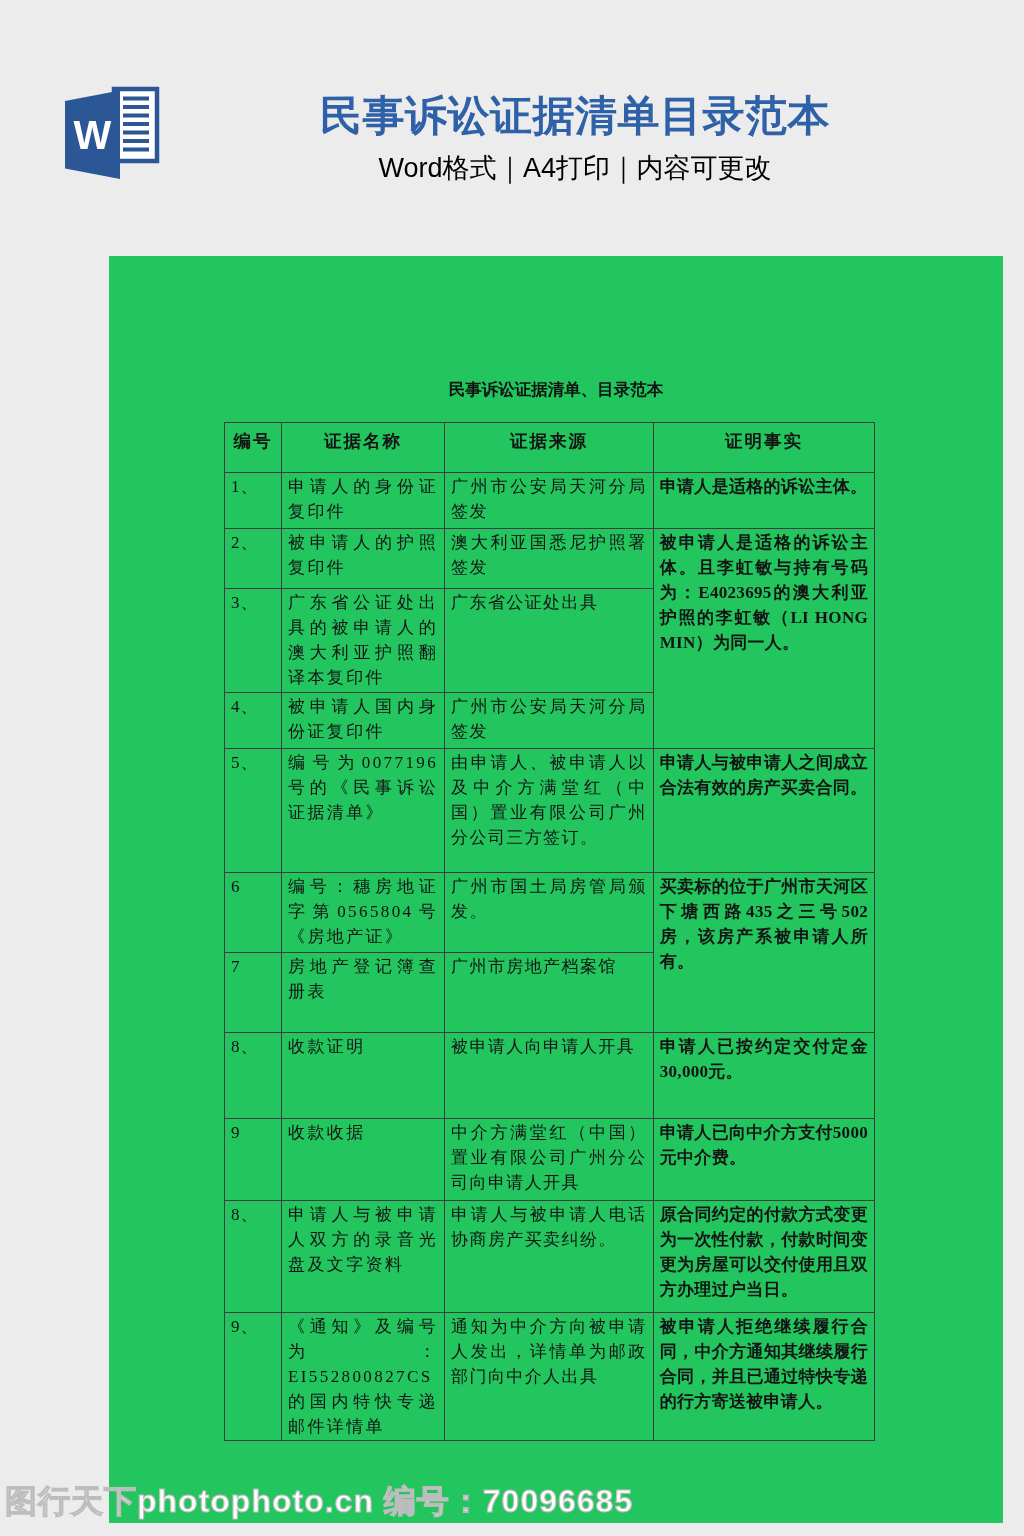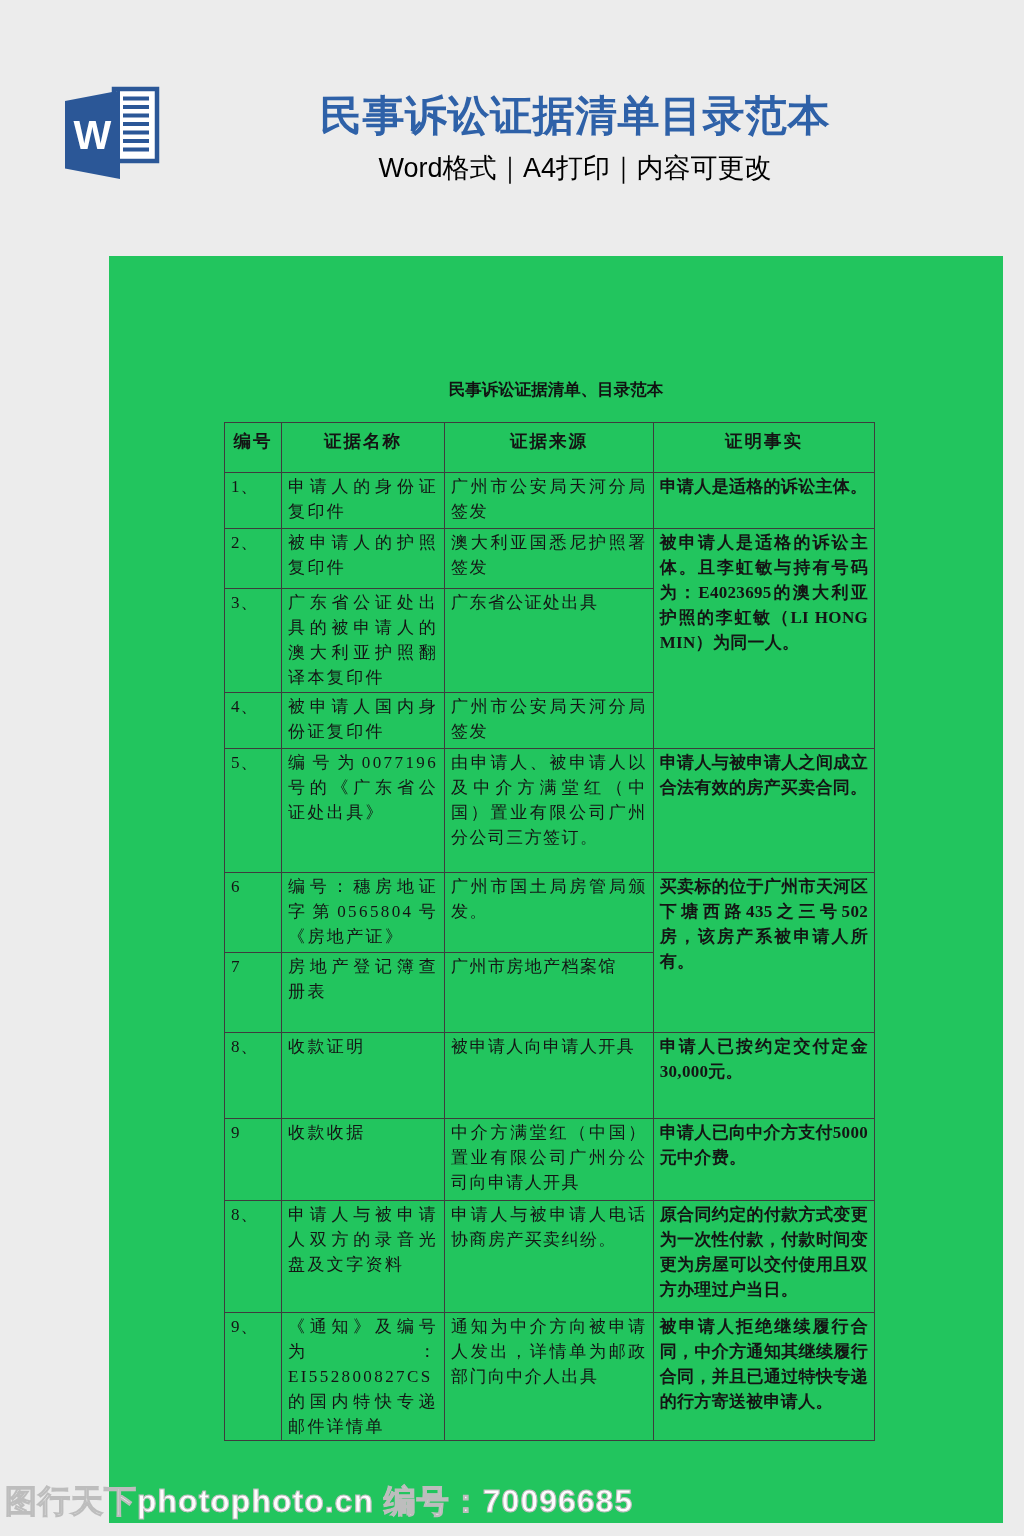--- a/index.html
+++ b/index.html
@@ -89,21 +89,21 @@
             <td class="t-name">广东省公证处出具的被申请人的澳大利亚护照翻译本复印件</td>
             <td class="t-source">广东省公证处出具</td>
           </tr>
           <tr class="r3">
             <td class="t-no">4、</td>
             <td class="t-name">被申请人国内身份证复印件</td>
             <td class="t-source">广州市公安局天河分局签发</td>
           </tr>
           <tr class="r4">
             <td class="t-no">5、</td>
-            <td class="t-name">编号为0077196号的《广东省公证处出具》</td>
+            <td class="t-name">编号为0077196号的《民事诉讼证据清单》</td>
             <td class="t-source">由申请人、被申请人以及中介方满堂红（中国）置业有限公司广州分公司三方签订。</td>
             <td class="t-fact">申请人与被申请人之间成立合法有效的房产买卖合同。</td>
           </tr>
           <tr class="r5">
             <td class="t-no">6</td>
             <td class="t-name">编号：穗房地证字第0565804号《房地产证》</td>
             <td class="t-source">广州市国土局房管局颁发。</td>
             <td class="t-fact" rowspan="2">买卖标的位于广州市天河区下塘西路435之三号502房，该房产系被申请人所有。</td>
           </tr>
           <tr class="r6">

